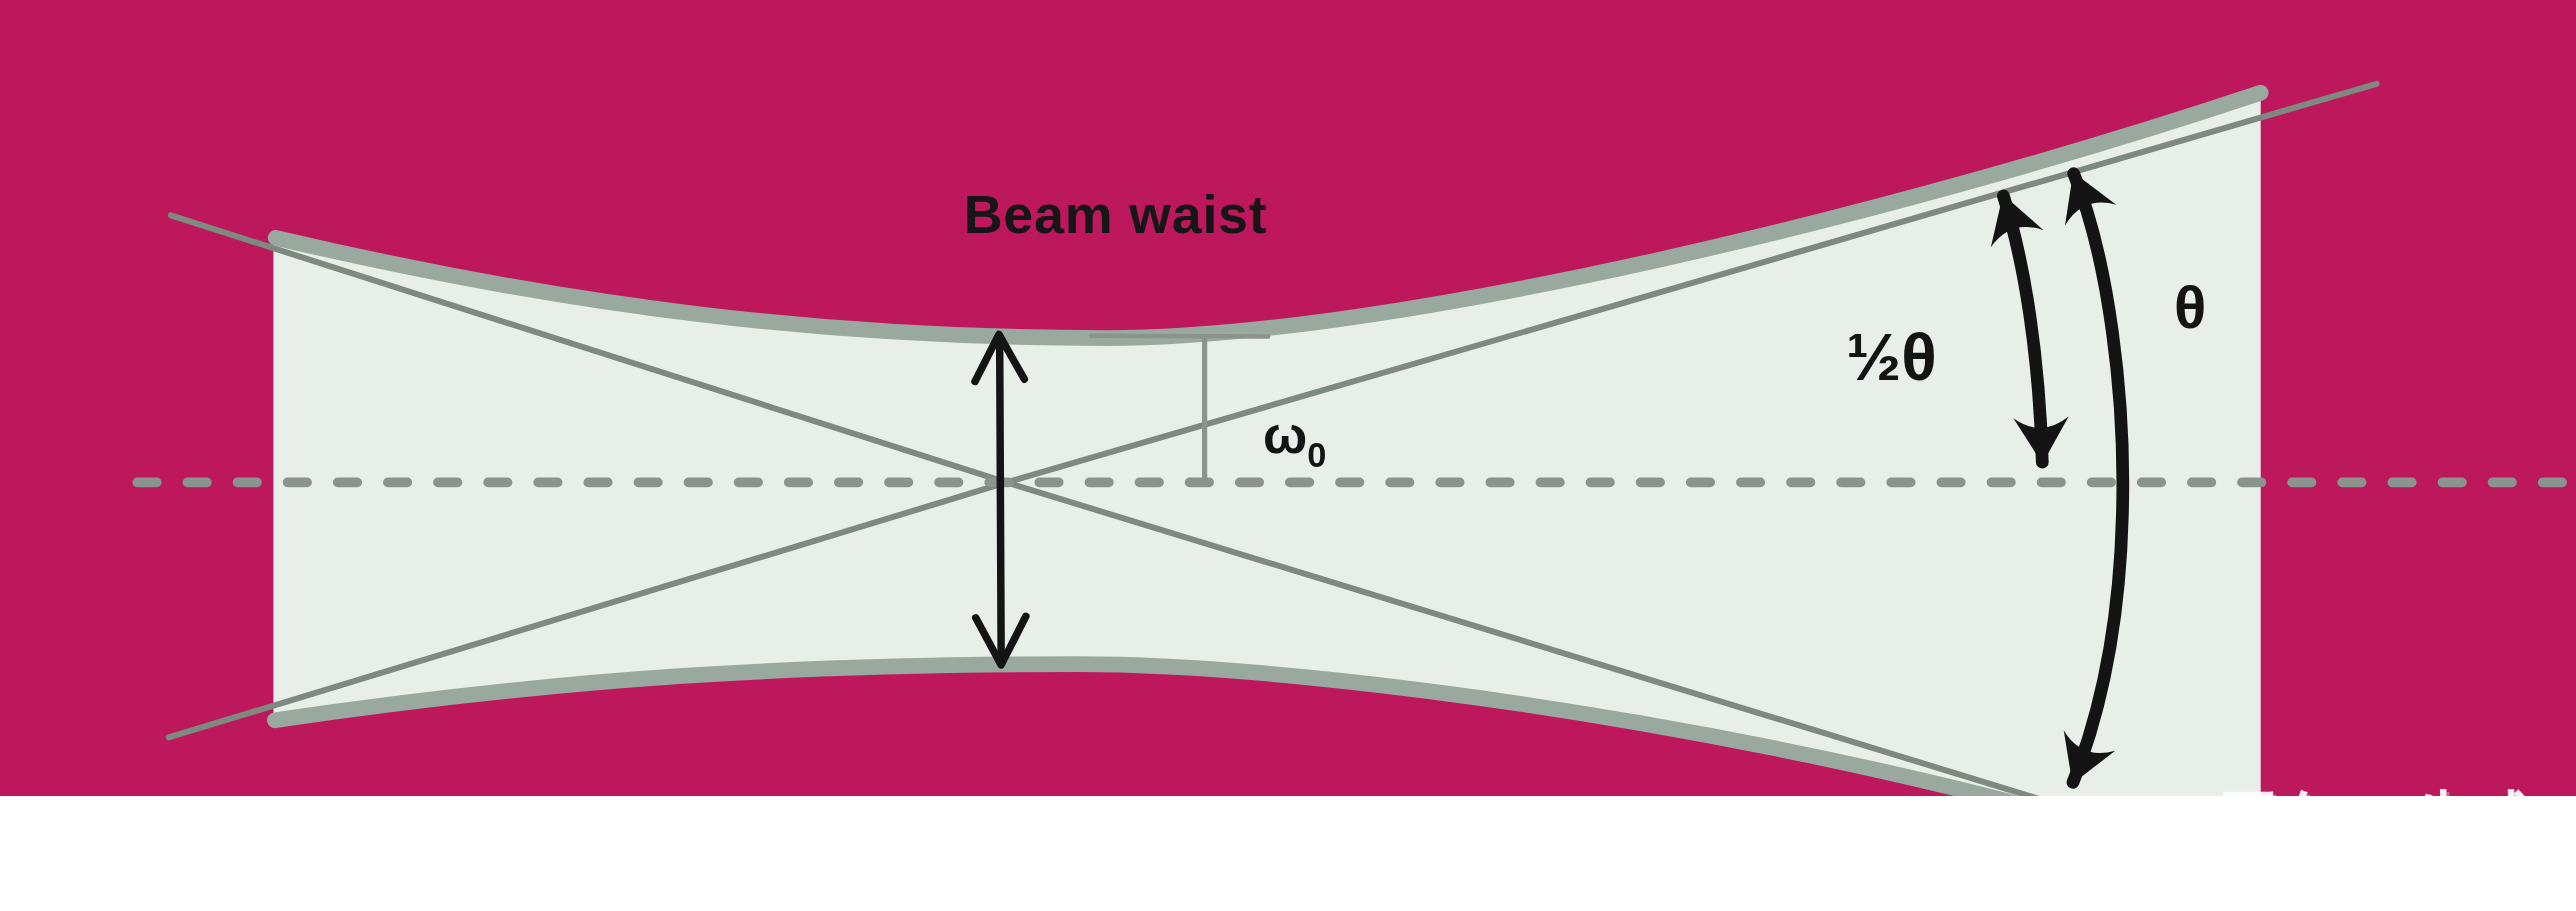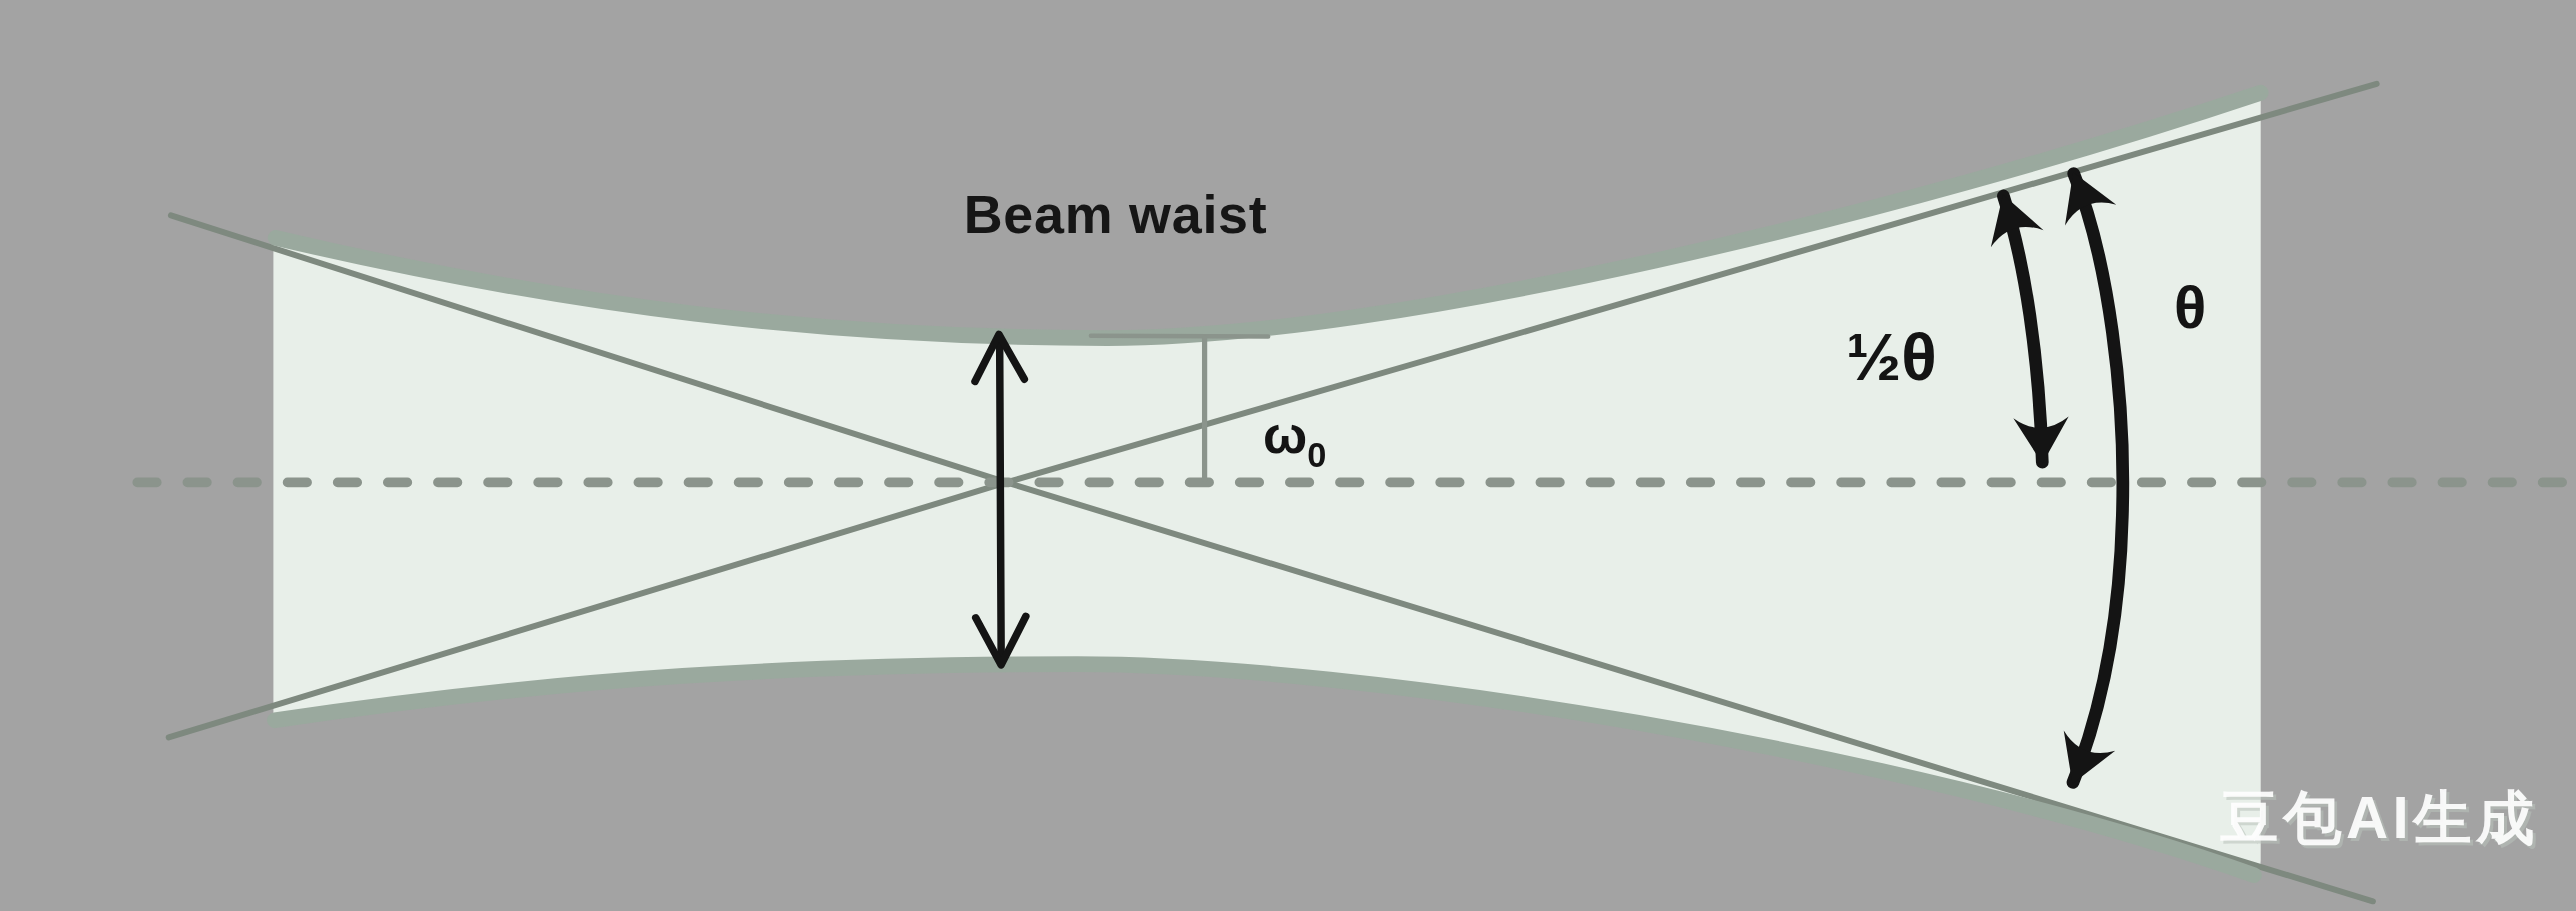--- a/index.html
+++ b/index.html
@@ -3,22 +3,22 @@
 <meta charset="utf-8">
 <style>
   html, body {
     margin: 0;
     padding: 0;
     background: #ffffff;
   }
   #stage {
     position: relative;
     width: 2576px;
-    height: 911px;
-    background: #a3a3a3;
+    height: 796px;
+    background: #be185d;
     overflow: hidden;
     font-family: "Liberation Sans", sans-serif;
   }
   svg { display: block; }
   .title-text {
     font-family: "Liberation Sans", sans-serif;
     font-weight: 700;
     font-size: 72px;
     fill: #161616;
     letter-spacing: 1px;

